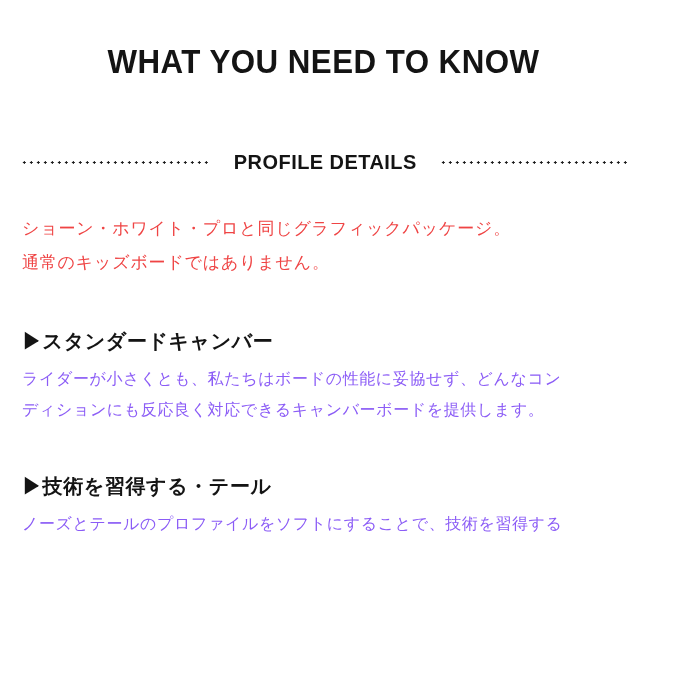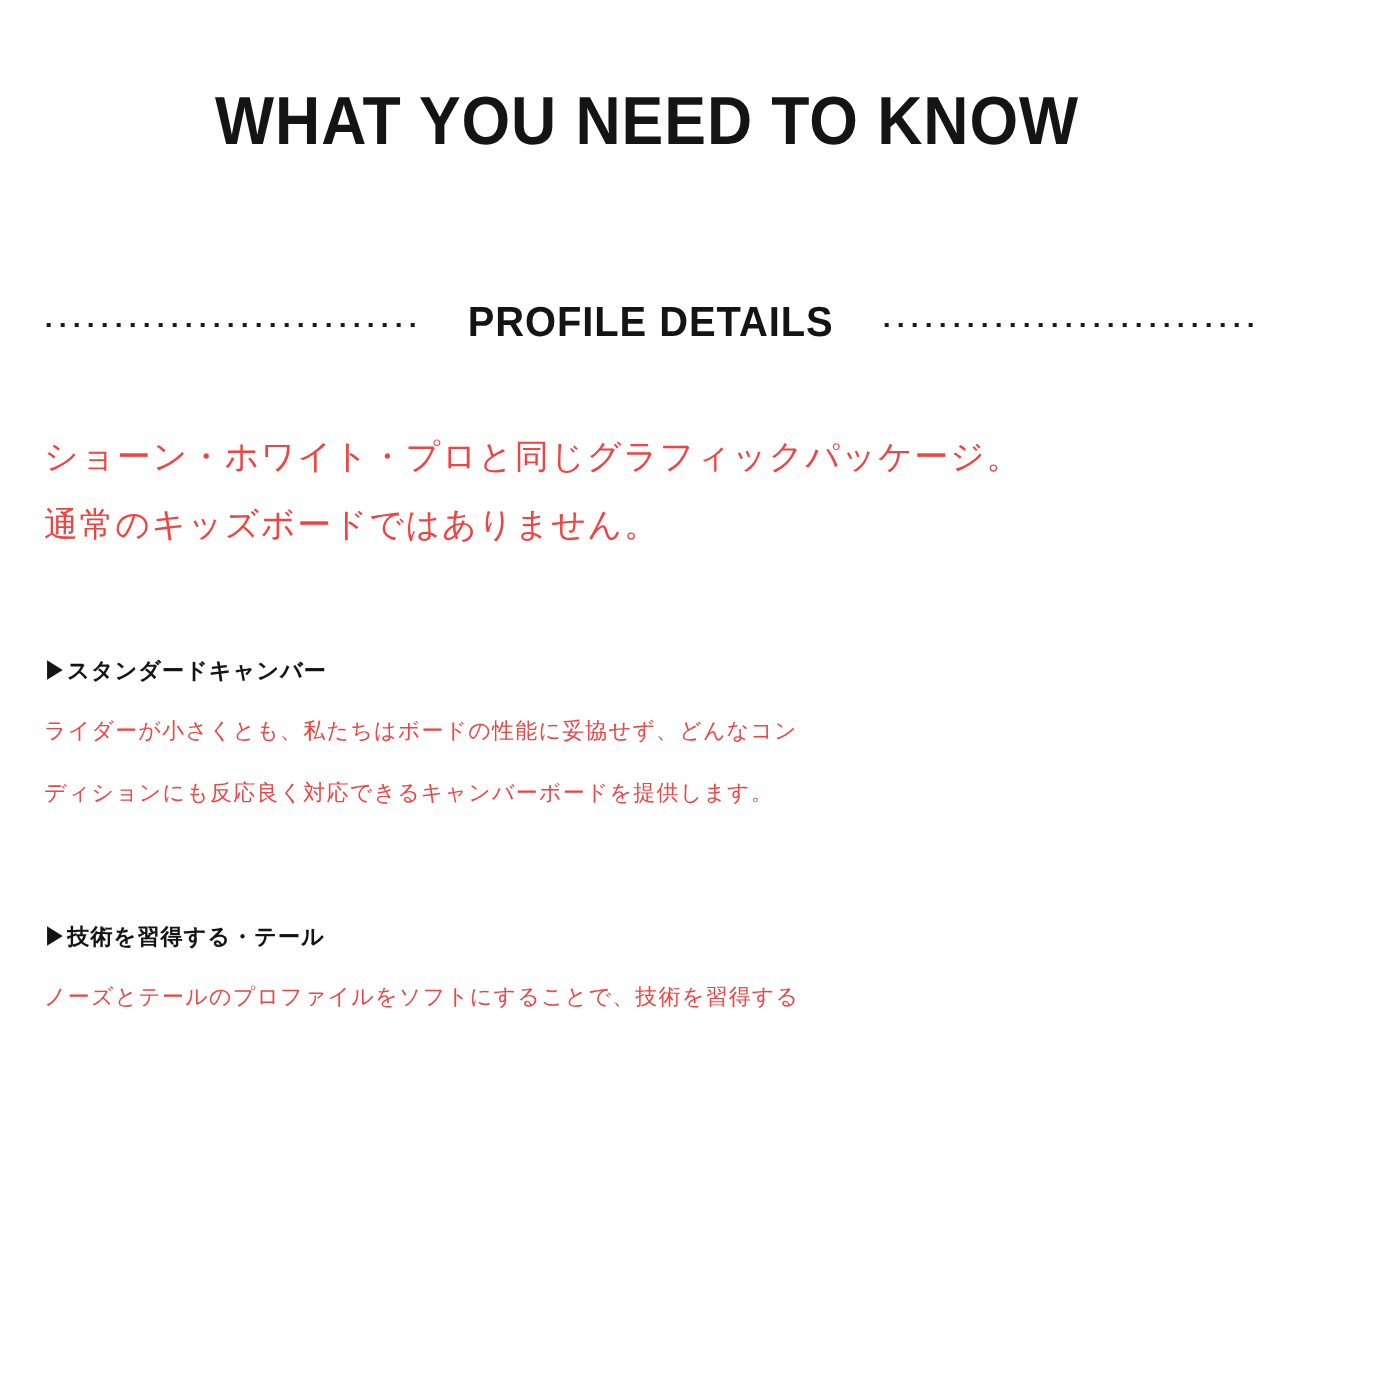--- a/index.html
+++ b/index.html
@@ -77,31 +77,31 @@
   .intro-line {
     font-size: 17px;
     line-height: 34px;
     letter-spacing: 0.8px;
     color: #ef4444;
   }
   .block {
     margin-top: 48px;
   }
   .block-title {
-    font-size: 11px;
+    font-size: 20px;
     font-weight: bold;
     letter-spacing: 0.6px;
     color: #141414;
     margin-bottom: 8px;
   }
   .block-body {
-    font-size: 11px;
+    font-size: 16px;
     line-height: 31px;
     letter-spacing: 0.6px;
-    color: #ef4444;
+    color: #8b5cf6;
   }
   .block-body div { white-space: nowrap; }
 </style>
 </head>
 <body>
 
 <div class="page">
 
   <div class="main-title">WHAT YOU NEED TO KNOW</div>
 

